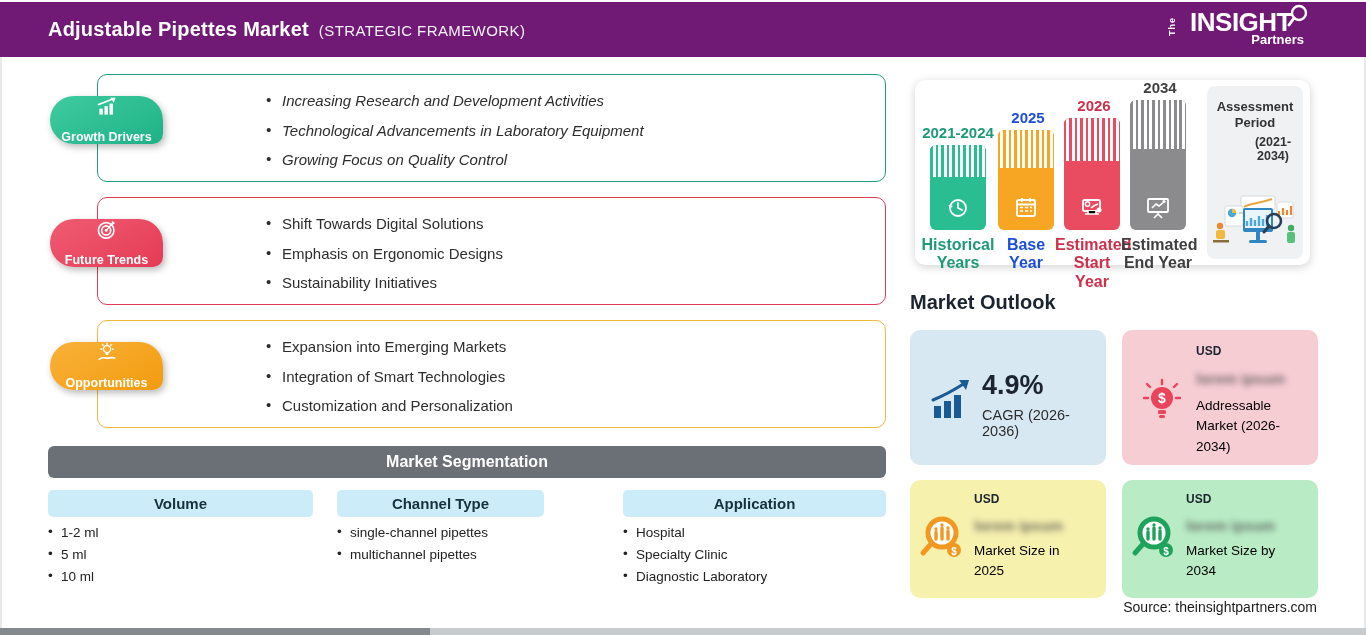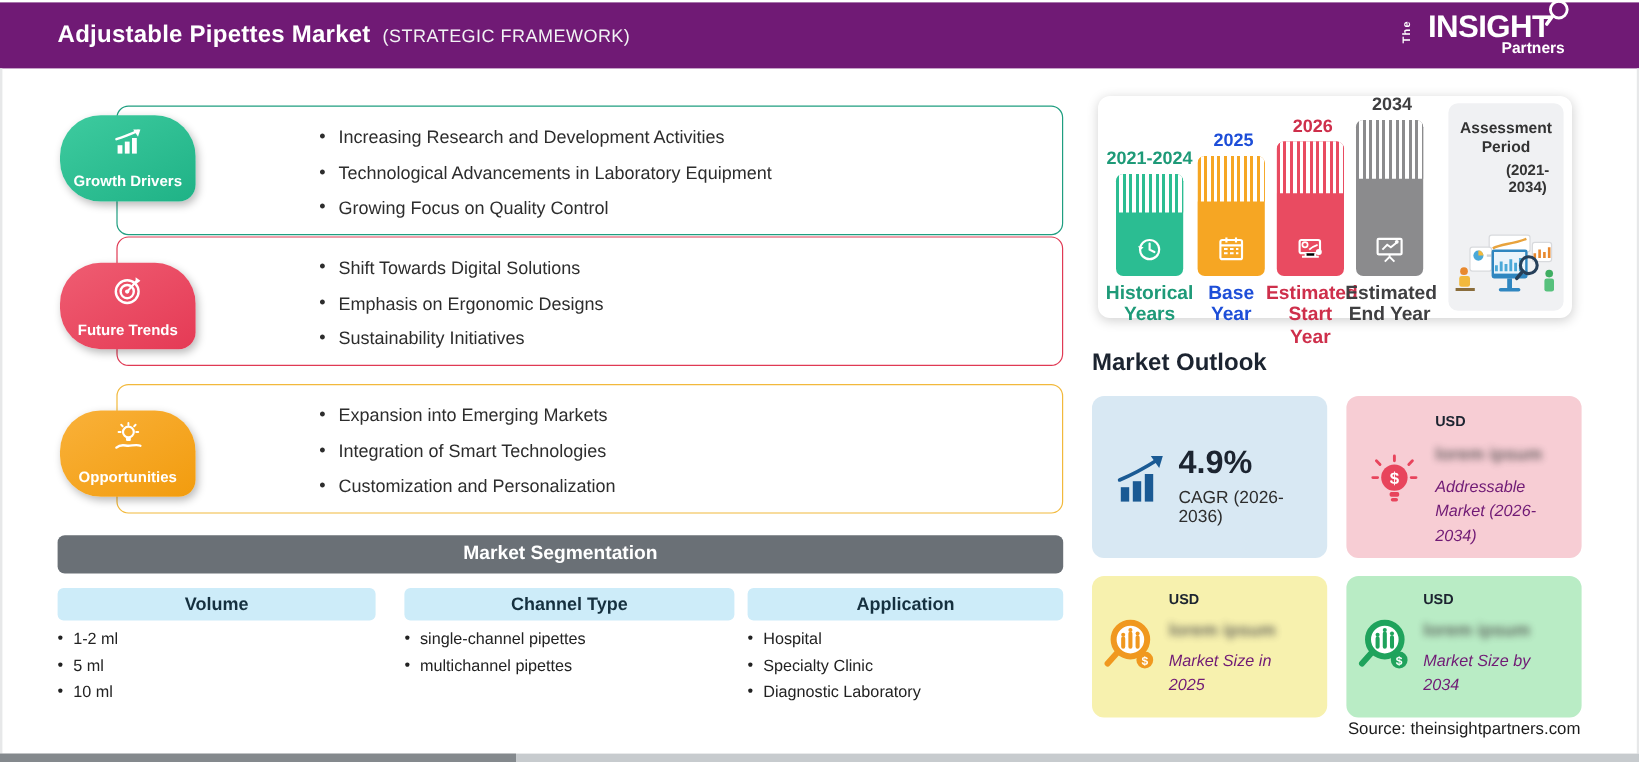--- a/index.html
+++ b/index.html
@@ -7,35 +7,35 @@
   .page { position:relative; width:1366px; height:635px; background:#fff; }
 
   
   .header { position:absolute; left:0; top:2px; width:1366px; height:55px; background:#701a75; display:flex; align-items:center; }
   .title-wrap { margin-left:48px; display:flex; align-items:baseline; gap:10px; }
   .title { color:#fff; font-size:20px; font-weight:700; letter-spacing:.2px; }
   .subtitle { color:#f2f3f4; font-size:15px; font-weight:400; letter-spacing:.4px; }
   .logo { position:absolute; right:56px; top:7px; display:flex; align-items:flex-start; color:#fff; }
   .logo-the { writing-mode:vertical-rl; transform:rotate(180deg); font-size:9px; font-weight:700; letter-spacing:1px; margin-top:8px; margin-right:1px; }
   .logo-col { display:flex; flex-direction:column; align-items:flex-end; }
-  .logo-row { position:relative; display:flex; align-items:flex-start;margin-left:12px; }
+  .logo-row { position:relative; display:flex; align-items:center;margin-left:12px; }
   .logo-insight { font-size:26px; font-weight:800; letter-spacing:-.5px; line-height:1; }
   .logo-mag { margin-left:-6px; margin-top:-10px; }
   .logo-partners { font-size:13px; font-weight:700; margin-top:-3px; margin-right:6px; }
 
   
   .dbox { position:absolute; left:97px; width:789px; height:108px; border-radius:10px; background:#fff; }
   .dbox ul { list-style:none; margin:17px 0 0 168px; }
   .dbox li { position:relative; padding-left:16px; font-size:15px; color:#2d2d2d; margin-bottom:12.5px; }
   .dbox li::before { content:"•"; position:absolute; left:0; top:-1px; color:#2d2d2d; }
   .b-teal  { border:1.5px solid #1f9e80; }
   .b-red   { border:1.5px solid #e03a54; }
   .b-amber { border:1.5px solid #f2b93c; }
 
-  .badge { position:absolute; left:50px; width:113px; height:72px; border-radius:34px 34px 14px 34px;
+  .badge { position:absolute; left:50px; width:113px; height:48px; border-radius:34px 34px 14px 34px;
            display:flex; flex-direction:column; align-items:center; justify-content:center; gap:12px;
            box-shadow:2px 3px 7px rgba(0,0,0,.28); z-index:3; }
   .badge span { color:#fff; font-size:12.5px; font-weight:700; }
   .g-teal  { background:linear-gradient(150deg,#3ecb9f,#1fb286); }
   .g-red   { background:linear-gradient(150deg,#ef5d72,#e53a55); }
   .g-amber { background:linear-gradient(150deg,#f9b13a,#f29c0e); }
 
   
   .seg-bar { position:absolute; left:48px; top:446px; width:838px; height:32px; background:#6a7076; border-radius:6px;
              display:flex; align-items:center; justify-content:center; color:#fff; font-size:16px; font-weight:700; }
@@ -67,21 +67,21 @@
   .outlook-title { position:absolute; left:910px; top:291px; font-size:20px; font-weight:800; color:#1c2430; }
   .card { position:absolute; width:196px; border-radius:10px; }
   .card-blue  { left:910px;  top:330px; height:135px; background:#d8e8f3; }
   .card-pink  { left:1122px; top:330px; height:135px; background:#f7cdd4; }
   .card-yellow{ left:910px;  top:480px; height:118px; background:#f7f1ae; }
   .card-green { left:1122px; top:480px; height:118px; background:#b9ecc5; }
   .big { position:absolute; left:72px; top:40px; font-size:27px; font-weight:800; color:#1c2430; }
   .sub { position:absolute; left:72px; top:77px; font-size:14.5px; color:#2d2d2d; }
   .usd { position:absolute; font-size:12px; font-weight:800; color:#1c2430; }
   .blurred { position:absolute; font-size:15px; font-weight:700; color:#4c4c4c; filter:blur(3px); opacity:.8; white-space:nowrap; }
-  .clabel { position:absolute; font-size:13.5px; color:#701a75; line-height:1.5;font-style:italic; }
+  .clabel { position:absolute; font-size:13.5px; color:#000000; line-height:1.5; }
   .cicon { position:absolute; }
 
   .source { position:absolute; right:49px; top:599px; font-size:14px; color:#1c1c1c; }
 
   
   .edge-l { position:absolute; left:0; top:57px; width:2px; height:571px; background:#e7e8e9; }
   .edge-r { position:absolute; right:0; top:57px; width:2px; height:571px; background:#e7e8e9; }
   .hscroll { position:absolute; left:0; bottom:0; width:1366px; height:7px; background:#c7cbce; }
   .hthumb { position:absolute; left:0; top:0; width:430px; height:7px; background:#84898d; }
 </style>
@@ -103,21 +103,21 @@
           <svg class="logo-mag" width="24" height="26" viewBox="0 0 24 26">
             <circle cx="13" cy="9" r="7" fill="none" stroke="#fff" stroke-width="2.4"></circle>
             <path d="M8 14 L3 21" stroke="#fff" stroke-width="3" stroke-linecap="round"></path>
           </svg>
         </div>
         <span class="logo-partners">Partners</span>
       </div>
     </div>
   </div>
 
-  <div class="dbox b-teal" style="top:88px;">
+  <div class="dbox b-teal" style="top:74px;font-style:italic;">
     <ul>
       <li>Increasing Research and Development Activities</li>
       <li>Technological Advancements in Laboratory Equipment</li>
       <li>Growing Focus on Quality Control</li>
     </ul>
   </div>
   <div class="badge g-teal" style="top:96px;">
     <svg width="30" height="26" viewBox="0 0 30 26">
       <rect x="6" y="15" width="4" height="7" fill="#fff"></rect>
       <rect x="12" y="12" width="4" height="10" fill="#fff"></rect>
@@ -169,21 +169,21 @@
 
   <div class="seg-head" style="left:48px; width:265px;">
     <span>Volume</span>
   </div>
   <ul class="seg-list" style="left:48px;">
     <li>1-2 ml</li>
     <li>5 ml</li>
     <li>10 ml</li>
   </ul>
 
-  <div class="seg-head" style="left:337px; width:275px;">
+  <div class="seg-head" style="left:337px; width:207px;">
     <span>Channel Type</span>
   </div>
   <ul class="seg-list" style="left:337px;">
     <li>single-channel pipettes</li>
     <li>multichannel pipettes</li>
   </ul>
 
   <div class="seg-head" style="left:623px; width:263px;">
     <span>Application</span>
   </div>

